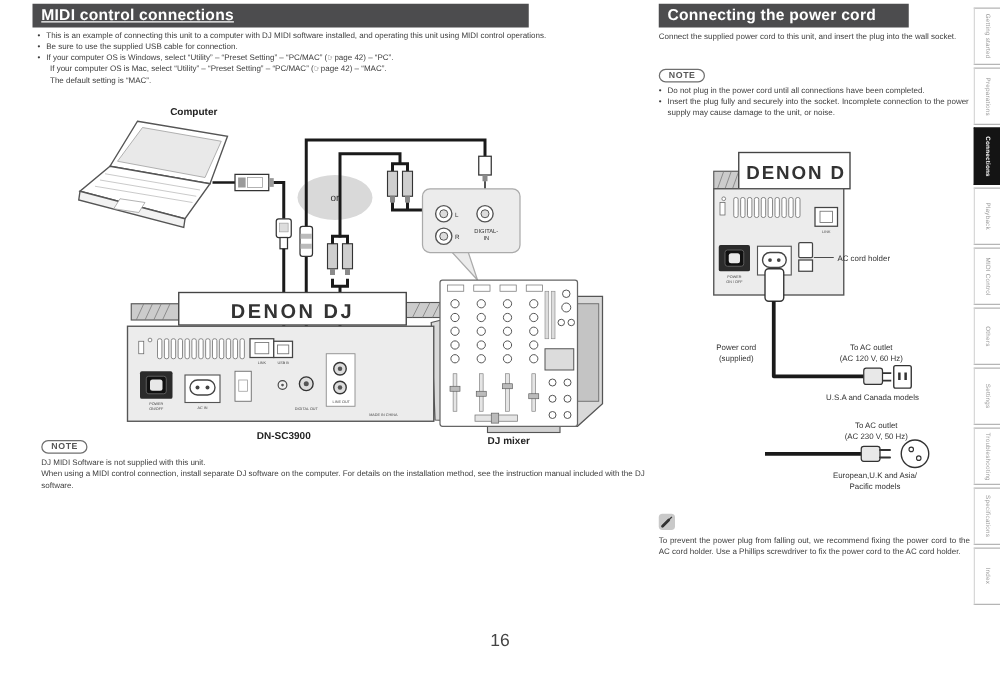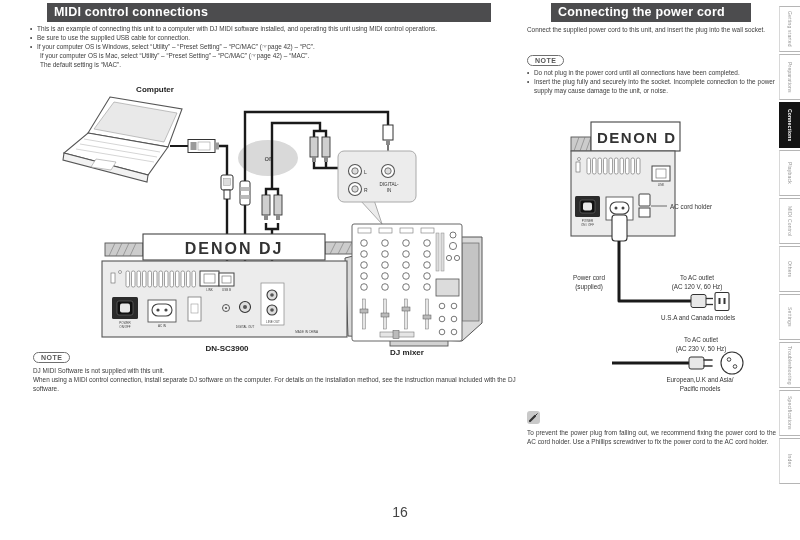--- a/index.html
+++ b/index.html
@@ -8,22 +8,22 @@
     font-family:"Liberation Sans","DejaVu Sans",sans-serif;color:#3a3a3a;
     overflow:hidden;
   }
   .abs{position:absolute;}
   
   .hdrbar{
     background:#4c4c4e;color:#ffffff;font-weight:bold;font-size:12.5px;
     height:19px;line-height:19px;padding-left:7px;letter-spacing:.2px;
     box-sizing:border-box;
   }
-  #left-header{left:47px;top:3px;width:444px;}
-  #right-header{left:527px;top:3px;width:200px;margin-left:24px;}
+  #left-header{left:26px;top:3px;width:397px;text-decoration:underline;}
+  #right-header{left:527px;top:3px;width:200px;}
   
   .smalltext{font-size:6.4px;line-height:9px;color:#3c3c3c;}
   #left-bullets{left:30px;top:24px;width:488px;}
   .b-line{position:relative;padding-left:7px;}
   .b-line.dotted:before{content:"•";position:absolute;left:0;top:0;}
   .b-line.indent{padding-left:10px;}
   #right-intro{left:527px;top:25px;width:248px;text-align:justify;}
   #right-note-bullets{left:527px;top:69px;width:248px;text-align:justify;line-height:8.8px;}
   
   .notepill{

